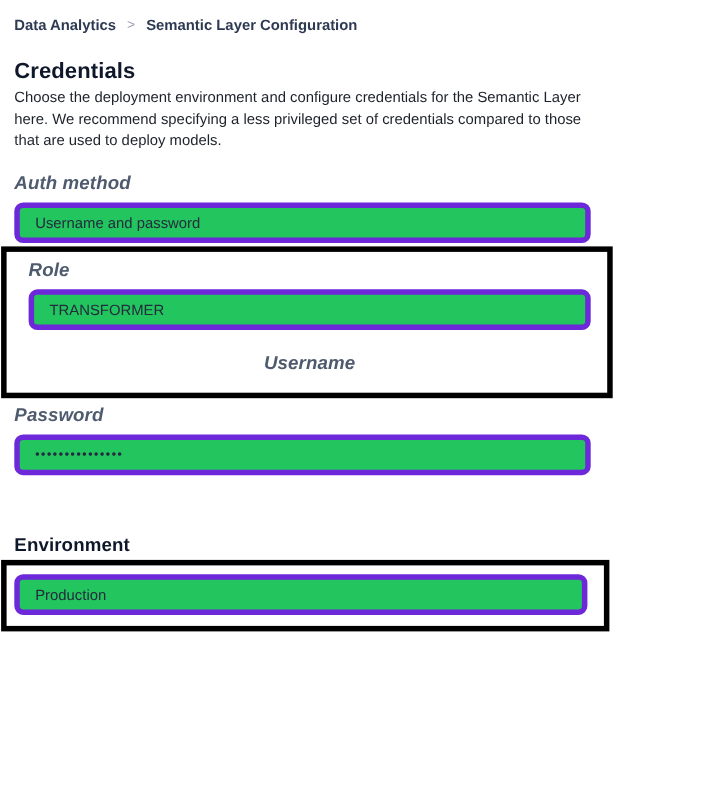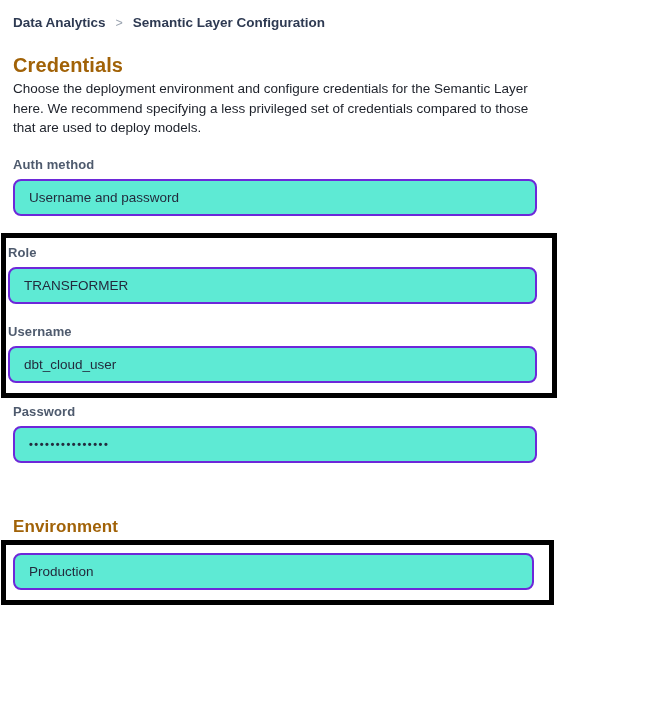--- a/index.html
+++ b/index.html
@@ -34,21 +34,21 @@
     color: #9aa3b0;
     font-weight: 400;
     font-size: 12.5px;
     transform: translateY(-0.5px);
   }
 
   
   .section-title {
     font-size: 20px;
     font-weight: 700;
-    color: #a16207;
+    color: #0f172a;
     margin: 24px 0 0 0;
     letter-spacing: 0.1px;
   }
   .section-title.env { margin-top: 54px; font-size: 17px; }
 
   .description {
     font-size: 13.5px;
     line-height: 19.5px;
     color: #1d212a;
     margin-top: 2px;
@@ -57,54 +57,55 @@
   .description.env {
     margin-top: 17px;
     max-width: none;
     line-height: 16px;
   }
 
   
   .field { margin-top: 19px; }
   .field + .field { margin-top: 20px; }
   .field-label {
-    font-size: 13px;
+    font-size: 17px;
     font-weight: 700;
     color: #4e5a6d;
     margin-bottom: 7px;
     letter-spacing: 0.1px;
+    font-style: italic;
   }
   .input {
     height: 37px;
-    background: #5eead4;
-    border: 2px solid #6d28d9;
+    background: #22c55e;
+    border: 5px solid #6d28d9;
     border-radius: 8px;
     display: flex;
     align-items: center;
     padding: 0 14px;
     font-size: 13.5px;
     color: #232b3d;
     cursor: pointer;
   }
   .input.password {
     font-size: 11px;
     letter-spacing: 1.5px;
     font-weight: 700;
   }
 
   
   .highlight-box {
     border: 5px solid #000000;
     margin-left: -12px;
     margin-right: -20px;
-    padding: 7px 15px 10px 2px;
-    margin-top: 17px;
+    padding: 7px 15px 10px 20px;
+    margin-top: 3px;
   }
   .highlight-box .field { margin-top: 0; }
-  .highlight-box .field + .field { margin-top: 20px; }
+  .highlight-box .field + .field { margin-top: 20px; text-align: center; }
   .highlight-box.env {
     margin-top: 3px;
     margin-right: -17px;
     padding: 8px 15px 10px 7px;
   }
   .after-box { margin-top: 6px; }
 </style>
 </head>
 <body>
 
@@ -125,21 +126,20 @@
     <div class="input">Username and password</div>
   </div>
 
   <div class="highlight-box">
     <div class="field">
       <div class="field-label">Role</div>
       <div class="input">TRANSFORMER</div>
     </div>
     <div class="field">
       <div class="field-label">Username</div>
-      <div class="input">dbt_cloud_user</div>
     </div>
   </div>
 
   <div class="field after-box">
     <div class="field-label">Password</div>
     <div class="input password">•••••••••••••••</div>
   </div>
 
 
   <h2 class="section-title env">Environment</h2>

